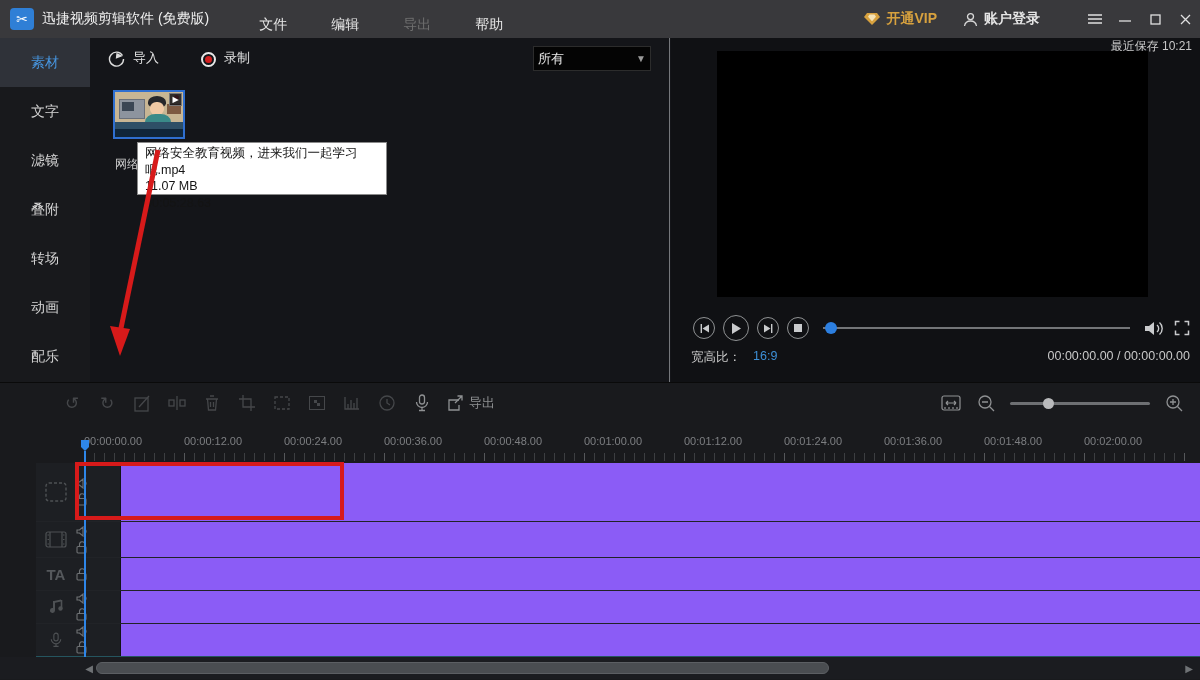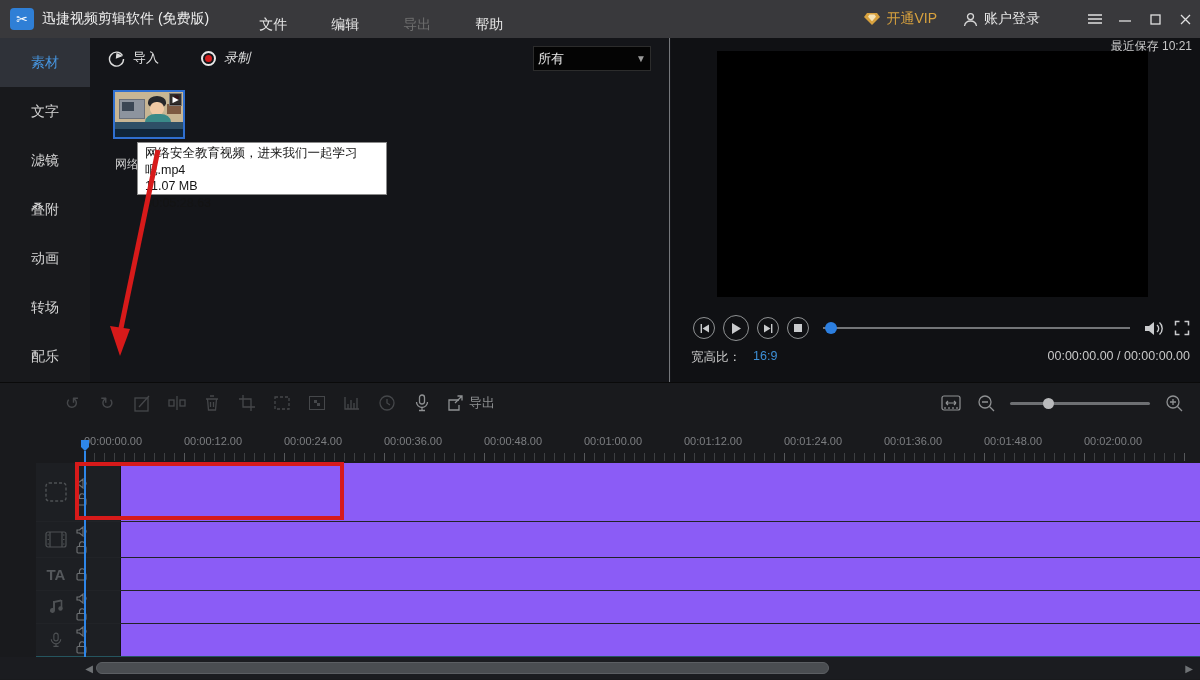--- a/index.html
+++ b/index.html
@@ -6,39 +6,39 @@
   html,body { background:#000; }
   body { font-family:"Liberation Sans","DejaVu Sans",sans-serif; }
   #app { position:relative; width:1200px; height:680px; overflow:hidden; background:#141519; }
 
   
   .titlebar { position:absolute; left:0; top:0; width:1200px; height:38px; background:#39393c; display:flex; align-items:center; color:#e6e6e6; font-size:14px; }
   .app-icon { width:24px; height:22px; margin:0 8px 0 10px; background:#2f7fd6; border-radius:4px; color:#fff; display:flex; align-items:center; justify-content:center; font-size:14px; }
   .app-title { font-size:14px; color:#f0f0f0; margin-right:28px; }
   .menu-item { padding:0 22px; height:29px; line-height:38px; cursor:default; }
   .menu-item.dim { color:#6f6f6f; }
-  .tb-right { margin-left:auto; display:flex; align-items:center; }
+  .tb-right { margin-left:auto; display:flex; align-items:center;font-weight:bold; }
   .vip { display:flex; align-items:center; color:#d7a13e; margin-right:26px; font-size:14px; }
   .vip svg { margin-right:6px; }
   .account { display:flex; align-items:center; color:#e6e6e6; margin-right:40px; font-size:14px; }
   .account svg { margin-right:6px; }
   .winbtn { width:30px; height:38px; display:flex; align-items:center; justify-content:center; color:#e0e0e0; font-size:13px; }
   .winbtn svg { display:block; }
 
   
   .sidebar { position:absolute; left:0; top:38px; width:90px; height:344px; background:#18191c; }
   .side-item { height:49px; display:flex; align-items:center; justify-content:center; color:#d4d4d4; font-size:14px; cursor:default; }
   .side-item.active { background:#2f3239; color:#4796e0; }
 
   
   .media-panel { position:absolute; left:90px; top:38px; width:580px; height:396px; background:#141519; border-right:1px solid #75777b; border-bottom:1px solid #75777b; }
   .media-head { position:absolute; left:0; top:0; width:100%; height:40px; display:flex; align-items:center; color:#e2e2e2; font-size:13px; }
   .imp { display:flex; align-items:center; margin-left:18px; }
   .imp svg { margin-right:8px; }
-  .rec { display:flex; align-items:center; margin-left:42px;font-style:italic; }
+  .rec { display:flex; align-items:flex-end; margin-left:42px; }
   .rec-dot { width:15px; height:15px; border:2px solid #e8e8e8; border-radius:50%; display:flex; align-items:center; justify-content:center; margin-right:8px; }
   .rec-dot i { width:7px; height:7px; background:#d21f1f; border-radius:50%; }
   .dropdown { position:absolute; left:443px; top:8px; width:118px; height:25px; background:#040404; border:1px solid #2c2c2c; color:#e8e8e8; font-size:13px; display:flex; align-items:center; padding:0 4px; }
   .dropdown .arrow { margin-left:auto; color:#9a9a9a; font-size:10px; }
 
   .thumb { position:absolute; left:23px; top:52px; width:72px; height:49px; border:2px solid #2f6fd0; background:#c8b694; overflow:hidden; }
   .th-monitor { position:absolute; left:4px; top:7px; width:26px; height:20px; background:#8d949e; border:1px solid #6a707a; }
   .th-screen { position:absolute; left:7px; top:10px; width:12px; height:9px; background:#3a4654; }
   .th-desk { position:absolute; left:0; bottom:8px; width:100%; height:7px; background:#2e4f66; }
   .th-strip { position:absolute; left:0; bottom:0; width:100%; height:8px; background:#10263a; }
@@ -162,22 +162,22 @@
           </svg>
       </div>
     </div>
   </div>
 
   <div class="sidebar">
     <div class="side-item active">素材</div>
     <div class="side-item">文字</div>
     <div class="side-item">滤镜</div>
     <div class="side-item">叠附</div>
+    <div class="side-item">转场</div>
     <div class="side-item">动画</div>
-    <div class="side-item">转场</div>
     <div class="side-item">配乐</div>
   </div>
 
   <div class="media-panel">
     <div class="media-head">
       <div class="imp">
         <svg width="17" height="17" viewBox="0 0 17 17" fill="none" stroke="#dcdcdc" stroke-width="1.4">
             <path d="M14.5 5.5A7 7 0 1 0 15.5 9"></path>
             <path d="M9 4l4 2-4.4 1.6z" fill="#dcdcdc"></path>
           </svg>

